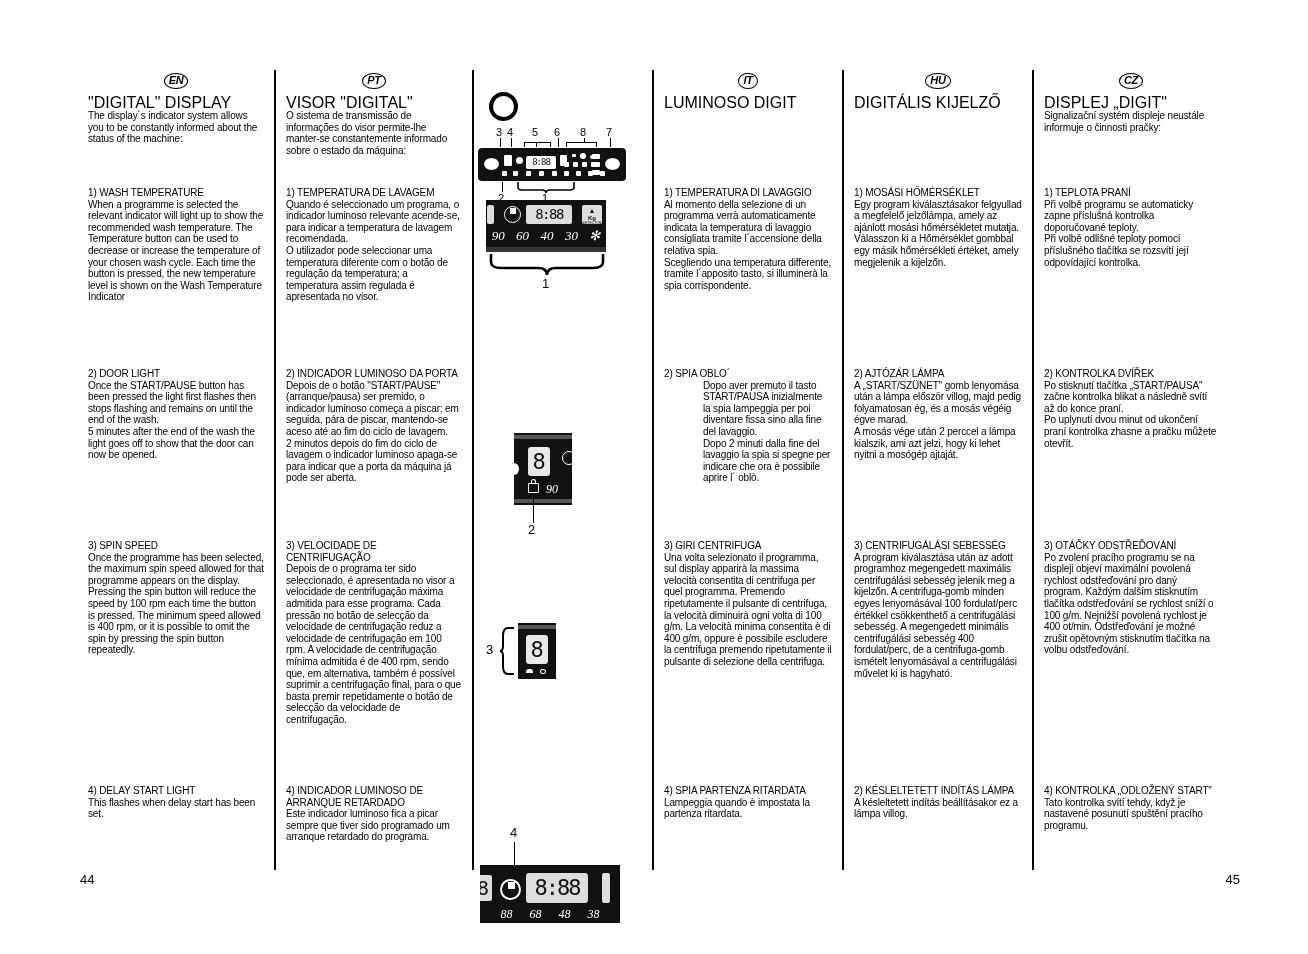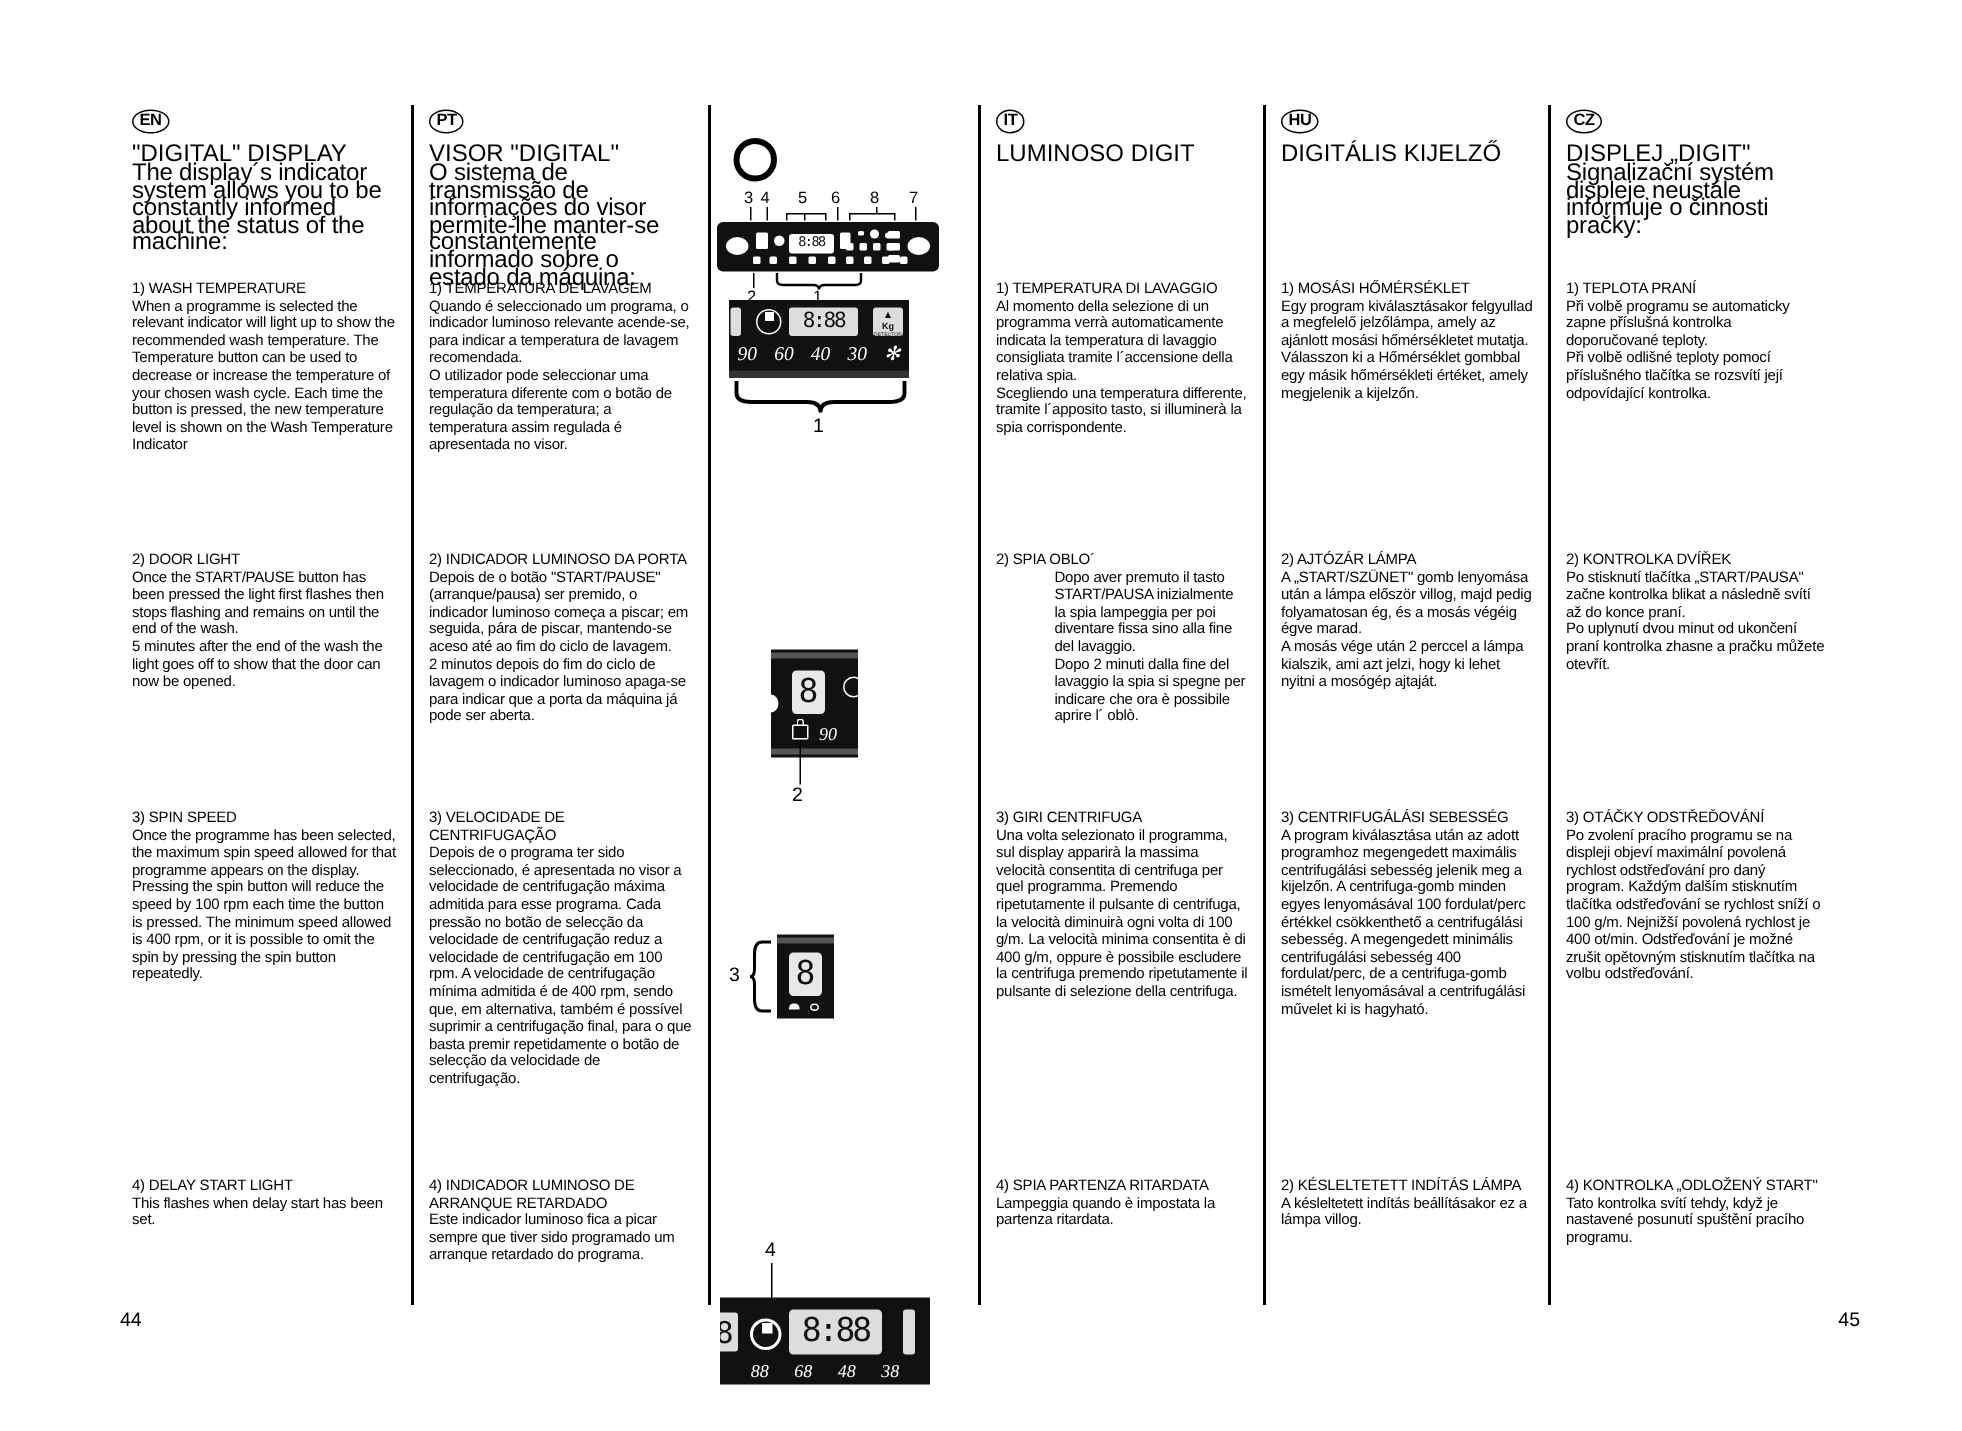--- a/index.html
+++ b/index.html
@@ -38,35 +38,37 @@
   .col.last { border-right: none; }
   .col-en { width: 198px; }
   .col-pt { width: 198px; }
   .col-fig { width: 180px; padding: 0; }
   .col-it { width: 190px; }
   .col-hu { width: 190px; }
   .col-cz { width: 194px; border-right: none; }
 
   
   .lang-badge {
+    text-align: center;
     height: 20px;
     margin-bottom: 4px;
+    font-style: italic;
   }
   .lang-oval {
     display: inline-block;
     border: 1.3px solid #000;
     border-radius: 50%;
     padding: 0px 4px 1px 4px;
     font-size: 11px;
     font-weight: bold;
     line-height: 13px;
     letter-spacing: -0.3px;
   }
   .intro {
-    font-size: 16px;
+    font-size: 10px;
     line-height: 11.6px;
     margin: 0;
     letter-spacing: -0.15px;
   }
   .sec-title {
     font-size: 10px;
     line-height: 11.6px;
     margin: 0;
     letter-spacing: -0.15px;
   }

